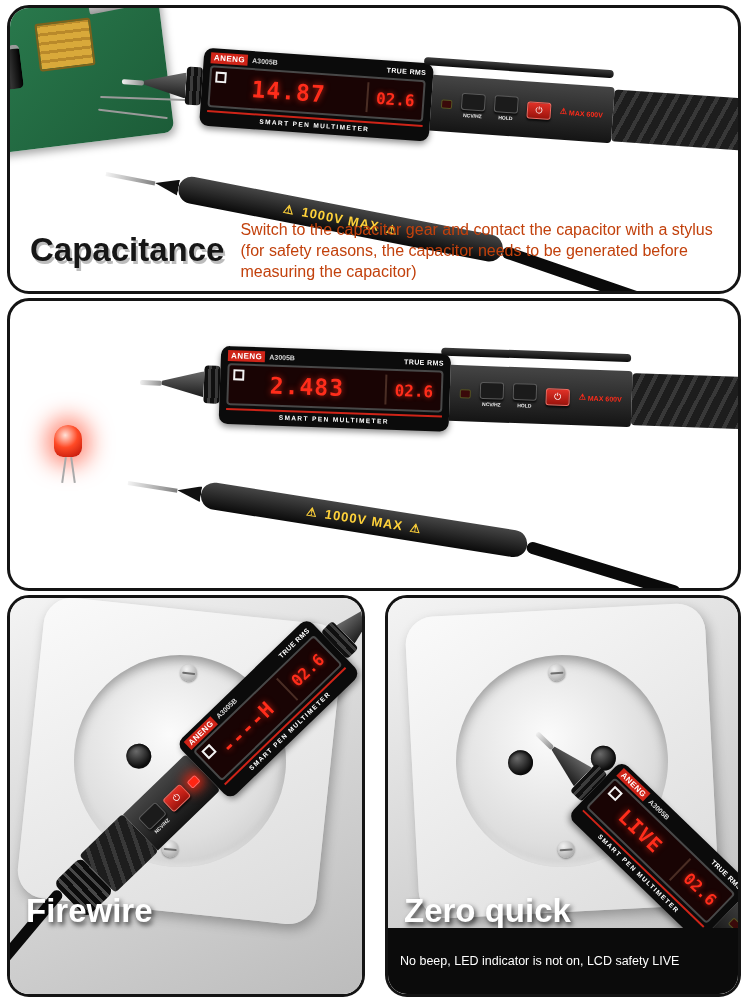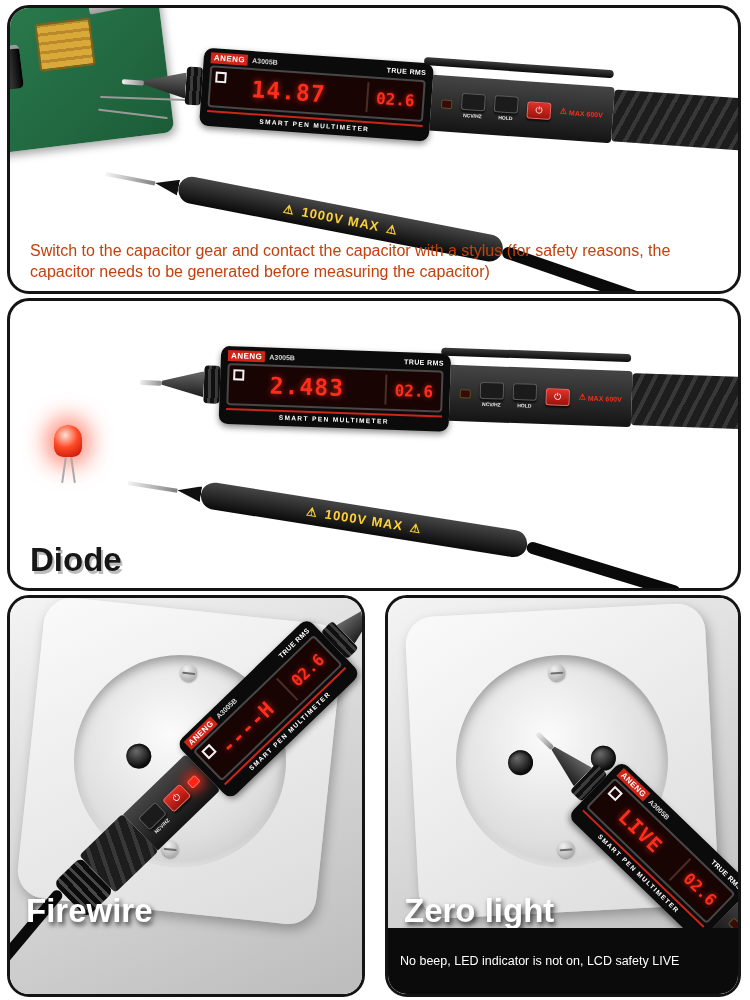--- a/index.html
+++ b/index.html
@@ -157,20 +157,21 @@
     <div class="p-cone"></div>
     <div class="p-body">
       <span class="w-ico">⚠</span>
       <span>1000V MAX</span>
       <span class="w-ico">⚠</span>
     </div>
     <div class="p-cable"></div>
   </div>
 
   <div class="cap-row">
+    <div class="cap-title">Capacitance</div>
     <div class="cap-desc">Switch to the capacitor gear and contact the capacitor with a stylus  (for safety reasons, the capacitor needs to be generated before measuring the capacitor)</div>
   </div>
 </div>
 
 <div class="panel" id="p2">
   <div class="led">
     <div class="led-bulb"></div>
     <div class="led-leg a"></div>
     <div class="led-leg b"></div>
   </div>
@@ -223,21 +224,20 @@
     <div class="p-cone"></div>
     <div class="p-body">
       <span class="w-ico">⚠</span>
       <span>1000V MAX</span>
       <span class="w-ico">⚠</span>
     </div>
     <div class="p-cable"></div>
   </div>
 
   <div class="cap-row">
-    <div class="cap-title">Diode</div>
   </div>
 </div>
 
 <div class="panel" id="p3">
   <div class="photo">
     <div class="plate">
       <div class="recess">
         <div class="hole l"></div>
         <div class="hole r"></div>
         <div class="screw t"></div>
@@ -317,16 +317,16 @@
         <span class="ncv-led"></span>
         <div class="btn-col">
             <div class="pbtn"></div>
             <span class="btn-lab">NCV/HZ</span>
           </div>
 
       </div>
 
     </div>
 
-    <div class="photo-title">Zero light</div>
+    <div class="photo-title">Zero quick</div>
   </div>
   <div class="bar">No beep, LED indicator is  not on, LCD safety LIVE</div>
 </div>
 
 </body></html>

